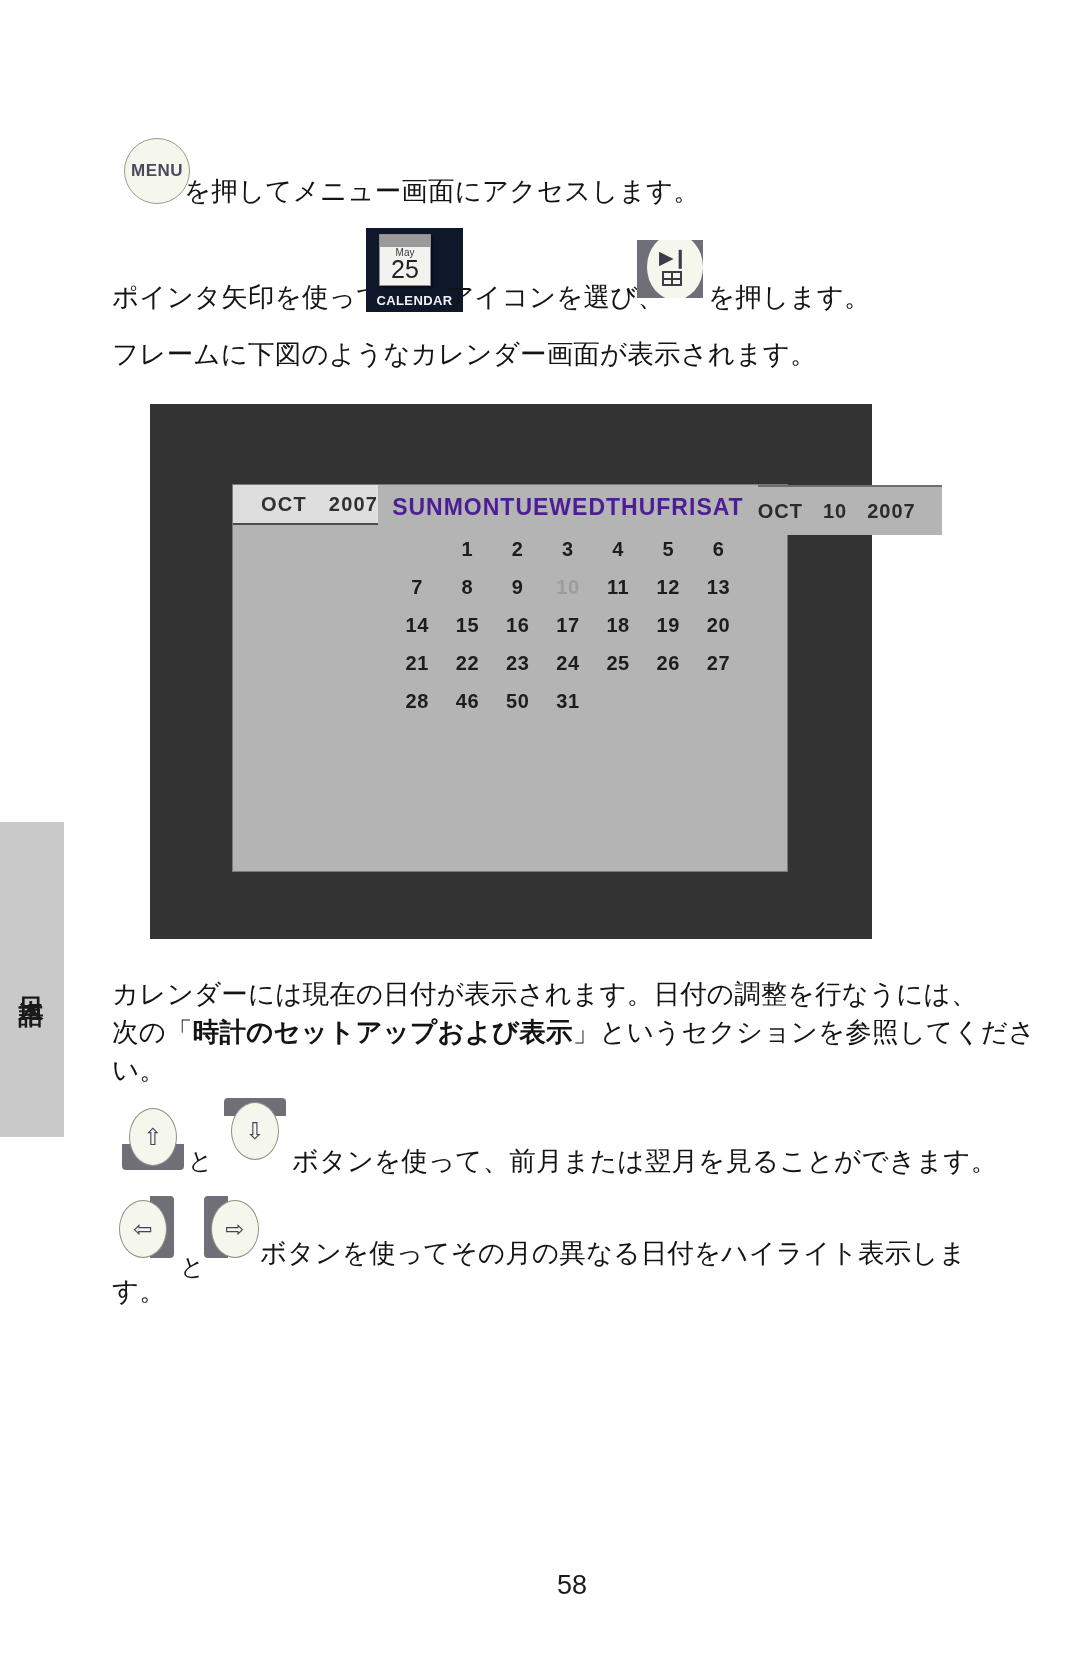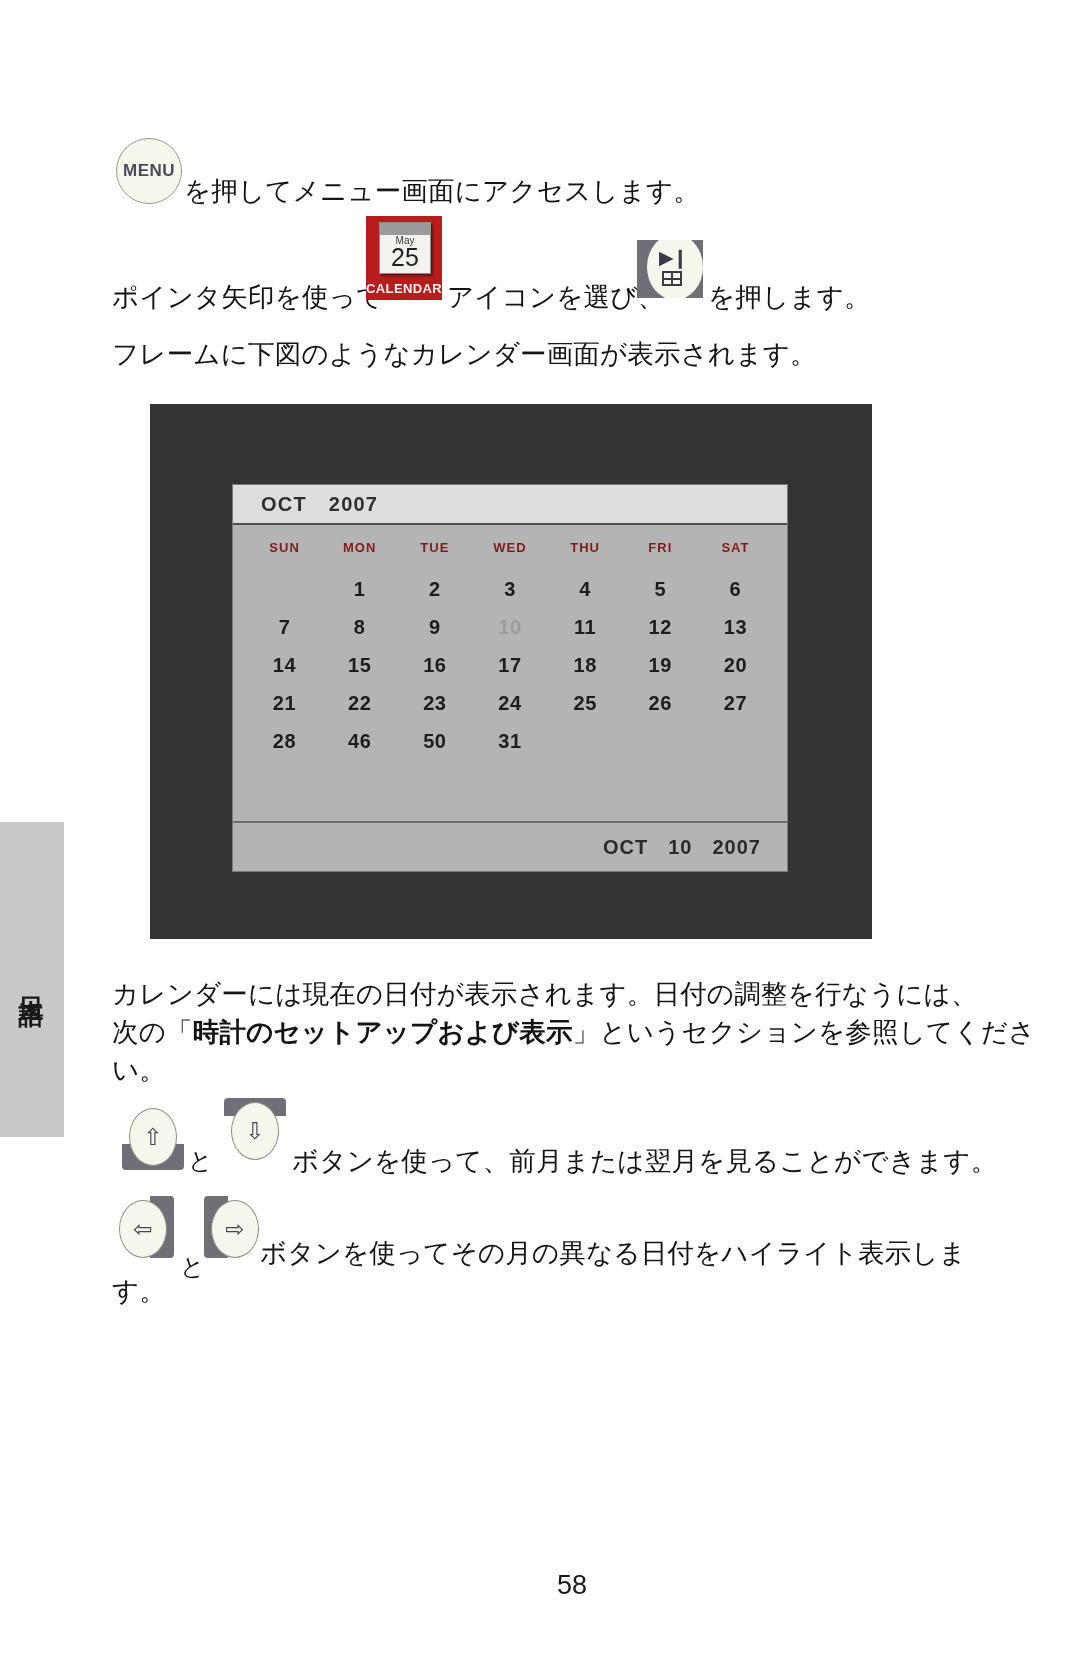--- a/index.html
+++ b/index.html
@@ -72,21 +72,21 @@
   
   #step-menu {
     position: absolute;
     left: 0;
     top: 138px;
     width: 824px;
     height: 70px;
   }
   .menu-btn {
     position: absolute;
-    left: 4px;
+    left: 12px;
     top: 0;
     width: 66px;
     height: 66px;
     border-radius: 50%;
     background: #f6f7ec;
     border: 1.6px solid #9a9a8e;
     box-sizing: border-box;
     display: flex;
     align-items: center;
     justify-content: center;
@@ -128,25 +128,26 @@
     position: absolute;
     left: 596px;
     top: 62px;
     white-space: nowrap;
   }
 
   
   .cal-icon {
     position: absolute;
     left: 254px;
-    top: 0;
+    top: 12px;
     width: 76px;
     height: 84px;
-    background: #b91c1c;
+    background: #0f172a;
     overflow: hidden;
+    padding-left: 21px;
   }
   .cal-icon .sheet {
     position: absolute;
     left: 13px;
     top: 6px;
     width: 52px;
     height: 52px;
     background: #f2f2ef;
     border: 1px solid #8d8d8d;
     box-sizing: border-box;
@@ -270,21 +271,21 @@
   #calendar-screen {
     position: absolute;
     left: 82px;
     top: 80px;
     width: 556px;
     height: 388px;
     background: #b4b4b4;
     border: 1px solid #7b7b7b;
     box-sizing: border-box;
     display: flex;
-    flex-direction: column;
+    flex-direction: row;
   }
   #cal-header {
     height: 40px;
     background: #dedede;
     border-bottom: 2px solid #4d4d4d;
     display: flex;
     align-items: center;
     padding-left: 28px;
     box-sizing: border-box;
     gap: 22px;
@@ -310,22 +311,22 @@
     height: 45px;
   }
   .cal-cell {
     text-align: center;
     font-size: 20px;
     font-weight: 600;
     color: #1d1d1d;
     letter-spacing: 0.6px;
   }
   .cal-row.head .cal-cell {
-    color: #7f1d1d;
-    font-size: 13px;
+    color: #4c1d95;
+    font-size: 23px;
     letter-spacing: 1px;
   }
   .cal-cell.dim {
     color: #9c9c9c;
   }
   #cal-footer {
     height: 50px;
     background: #b4b4b4;
     border-top: 2px solid #6d6d6d;
     display: flex;

